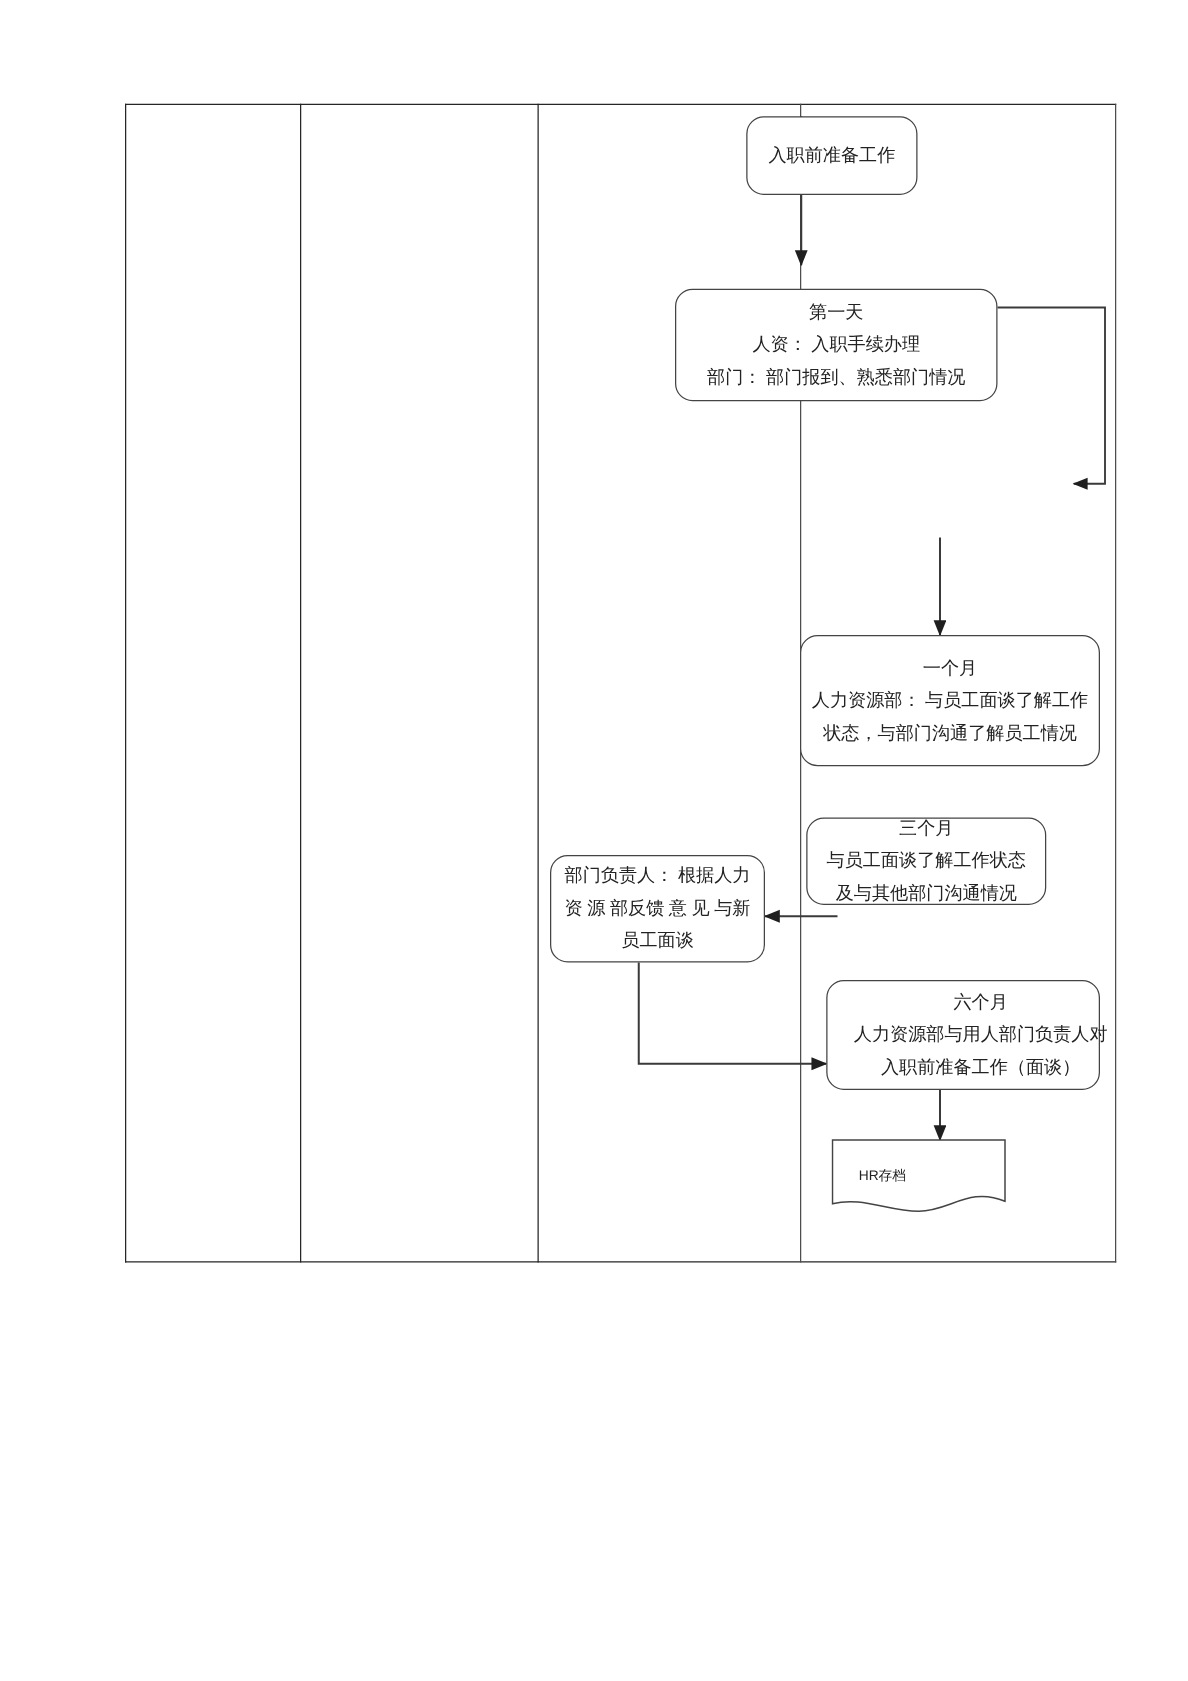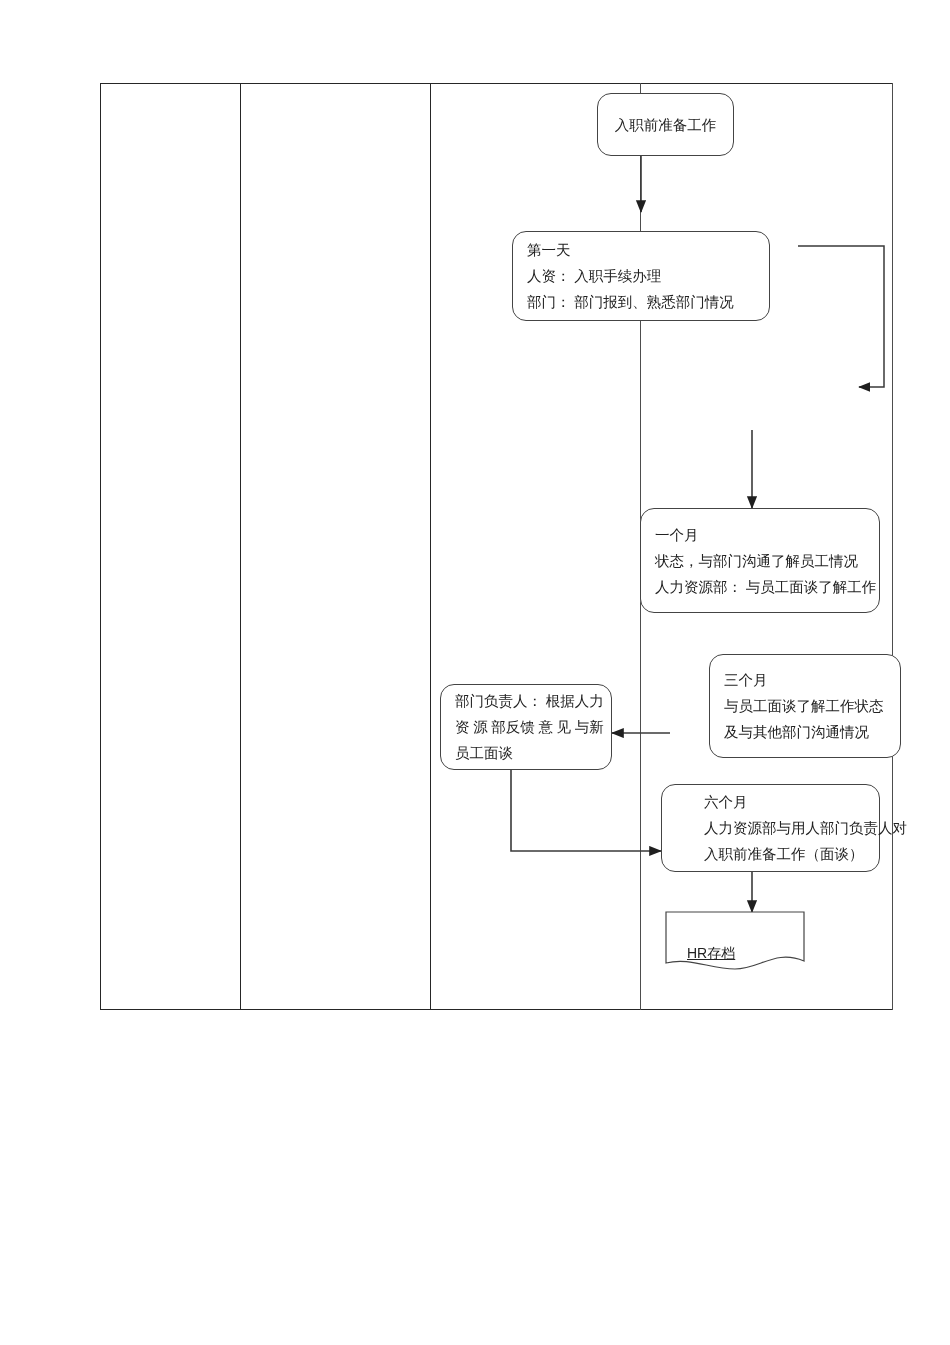--- a/index.html
+++ b/index.html
@@ -45,43 +45,43 @@
   .node {
     position: absolute;
     box-sizing: border-box;
     border: 1px solid #444444;
     border-radius: 14px;
     background: #ffffff;
     display: flex;
     flex-direction: column;
     justify-content: center;
     padding: 6px 14px;
+    align-items: center;
   }
   .node .line {
     font-size: 14.5px;
     line-height: 26px;
     white-space: nowrap;
     color: #222222;
   }
   .node.center .line {
     text-align: center;
   }
   
   .doc-node {
     position: absolute;
   }
   .doc-node .doc-label {
     position: absolute;
     left: 22px;
-    top: 34px;
-    font-size: 14px;
+    top: 22px;
+    font-size: 11px;
     font-family: "Liberation Sans", sans-serif;
     color: #222222;
     white-space: nowrap;
-    text-decoration: underline;
   }
 </style>
 </head>
 <body>
 
 <div id="page">
 
   <div class="grid-line h dark" style="left:100px; top:83px;  width:793px;"></div>
   <div class="grid-line h dark" style="left:100px; top:1009px; width:793px;"></div>
   <div class="grid-line v dark" style="left:100px; top:83px;  height:927px;"></div>
@@ -107,34 +107,34 @@
 
     <path d="M511,770 L511,851 L661,851" fill="none" stroke="#3a3a3a" stroke-width="1.6" marker-end="url(#arrowhead)"></path>
 
     <path d="M752,872 L752,912" fill="none" stroke="#3a3a3a" stroke-width="1.6" marker-end="url(#arrowhead)"></path>
   </svg>
 
   <div class="node center" style="left:597px; top:93px; width:137px; height:63px;">
     <div class="line">入职前准备工作</div>
   </div>
 
-  <div class="node" style="left:512px; top:231px; width:258px; height:90px;">
+  <div class="node" style="left:540px; top:231px; width:258px; height:90px;">
     <div class="line">第一天</div>
     <div class="line">人资： 入职手续办理</div>
     <div class="line">部门： 部门报到、熟悉部门情况</div>
   </div>
 
 
   <div class="node" style="left:640px; top:508px; width:240px; height:105px;">
     <div class="line">一个月</div>
+    <div class="line">人力资源部： 与员工面谈了解工作</div>
     <div class="line">状态，与部门沟通了解员工情况</div>
-    <div class="line">人力资源部： 与员工面谈了解工作</div>
   </div>
 
-  <div class="node" style="left:709px; top:654px; width:192px; height:104px;">
+  <div class="node" style="left:645px; top:654px; width:192px; height:70px;">
     <div class="line">三个月</div>
     <div class="line">与员工面谈了解工作状态</div>
     <div class="line">及与其他部门沟通情况</div>
   </div>
 
   <div class="node" style="left:440px; top:684px; width:172px; height:86px;">
     <div class="line">部门负责人： 根据人力</div>
     <div class="line">资 源 部反馈  意 见 与新</div>
     <div class="line">员工面谈</div>
   </div>

